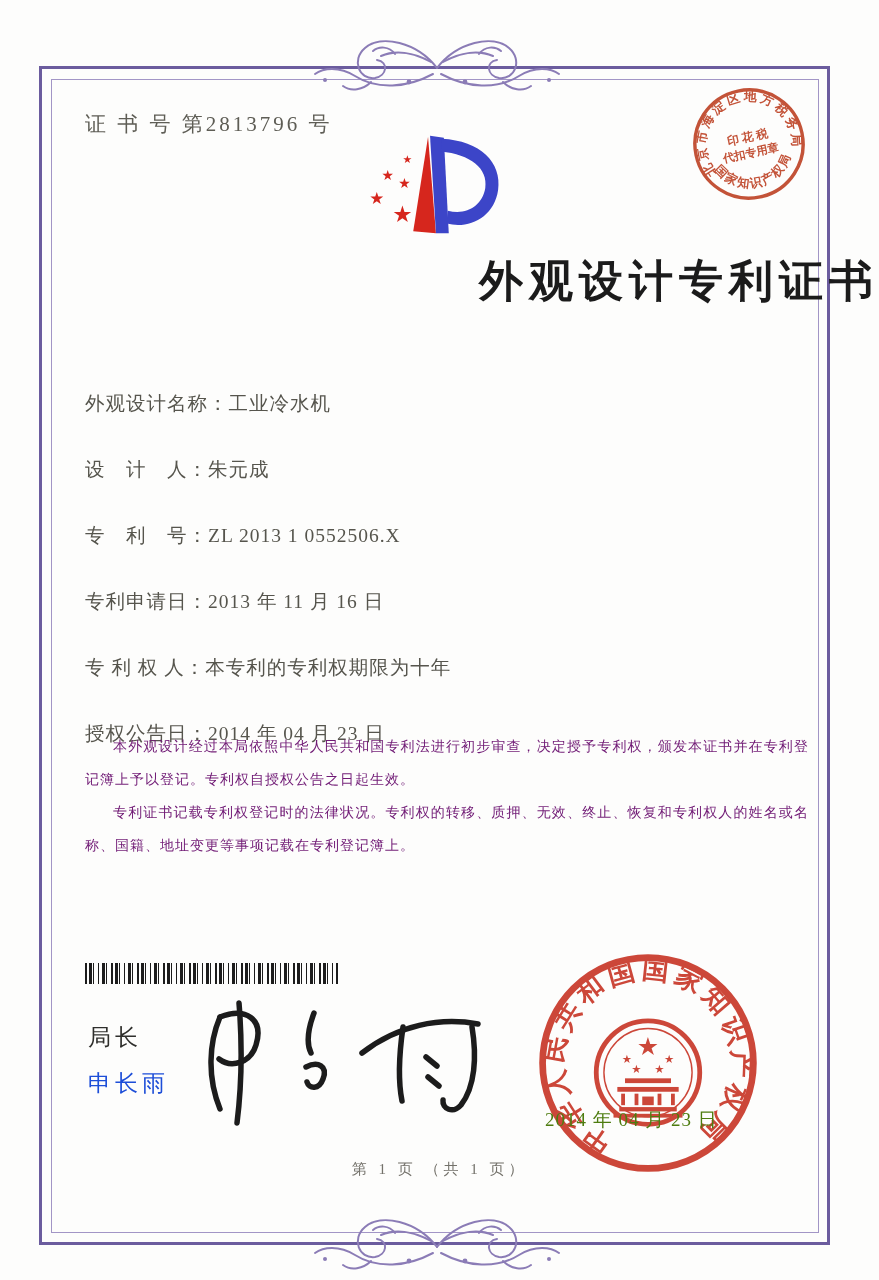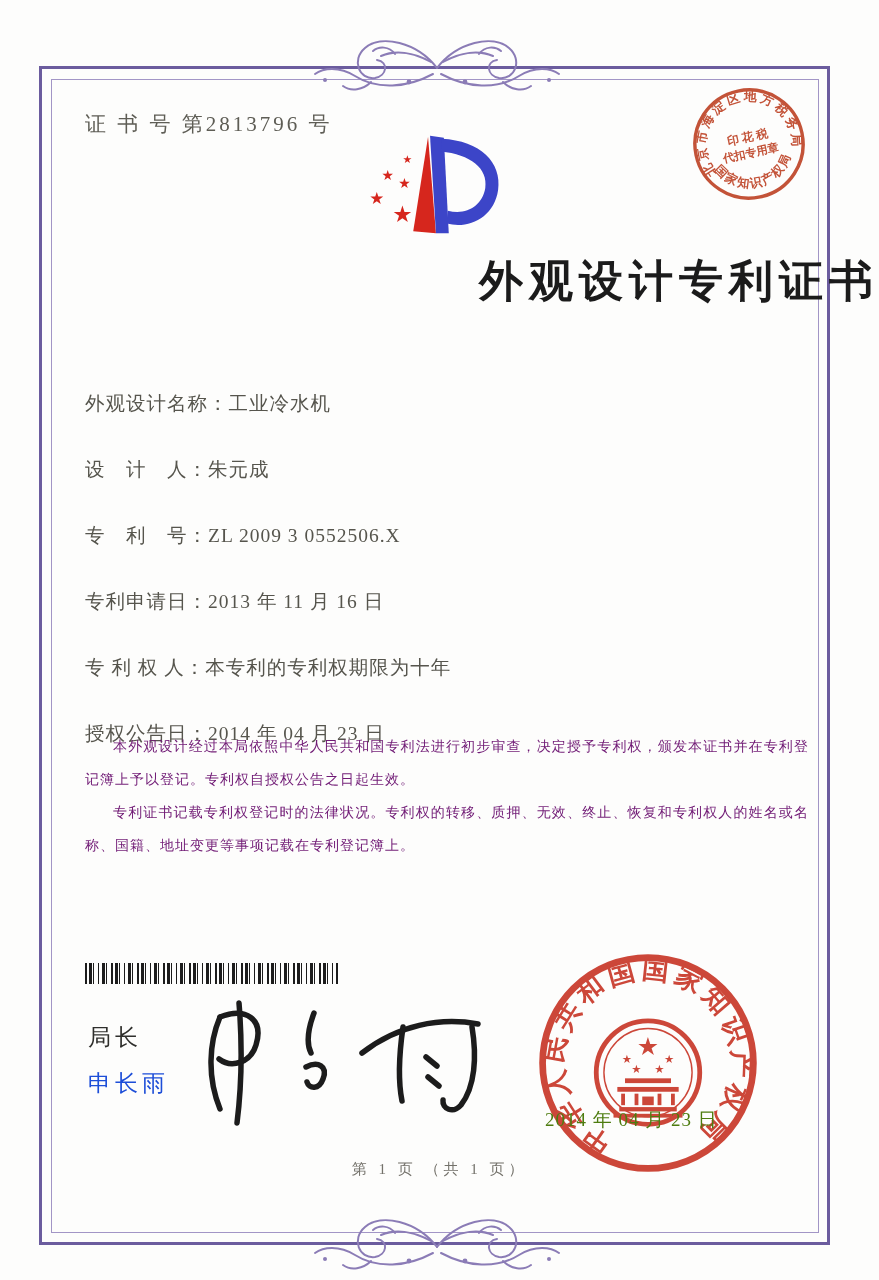--- a/index.html
+++ b/index.html
@@ -108,21 +108,21 @@
     <text x="30" y="50" font-size="14" fill="#d6261d" text-anchor="middle" font-family="DejaVu Sans, sans-serif">★</text>
     <text x="47" y="58" font-size="14" fill="#d6261d" text-anchor="middle" font-family="DejaVu Sans, sans-serif">★</text>
     <text x="19" y="74" font-size="17" fill="#d6261d" text-anchor="middle" font-family="DejaVu Sans, sans-serif">★</text>
     <text x="45" y="93" font-size="23" fill="#d6261d" text-anchor="middle" font-family="DejaVu Sans, sans-serif">★</text>
   </svg>
 
   <div class="abs title">外观设计专利证书</div>
 
   <div class="abs field f0">外观设计名称：工业冷水机</div>
   <div class="abs field f1">设　计　人：朱元成</div>
-  <div class="abs field f2">专　利　号：ZL 2009 3 0552506.X</div>
+  <div class="abs field f2">专　利　号：ZL 2013 1 0552506.X</div>
   <div class="abs field f3">专利申请日：2013 年 11 月 16 日</div>
   <div class="abs field f4">专 利 权 人：本专利的专利权期限为十年</div>
   <div class="abs field f5">授权公告日：2014 年 04 月 23 日</div>
 
   <div class="abs body-text">
     <p>本外观设计经过本局依照中华人民共和国专利法进行初步审查，决定授予专利权，颁发本证书并在专利登记簿上予以登记。专利权自授权公告之日起生效。</p>
     <p>专利证书记载专利权登记时的法律状况。专利权的转移、质押、无效、终止、恢复和专利权人的姓名或名称、国籍、地址变更等事项记载在专利登记簿上。</p>
   </div>
 
   <div class="abs barcode"></div>

